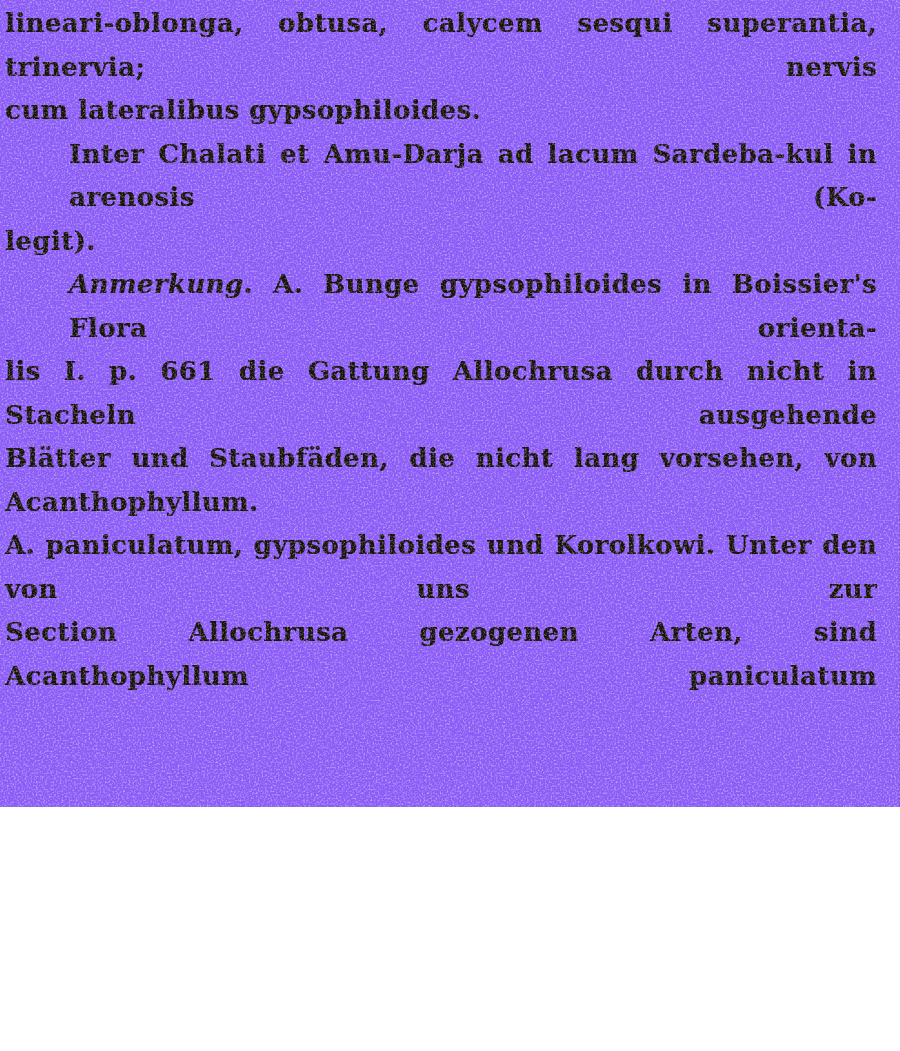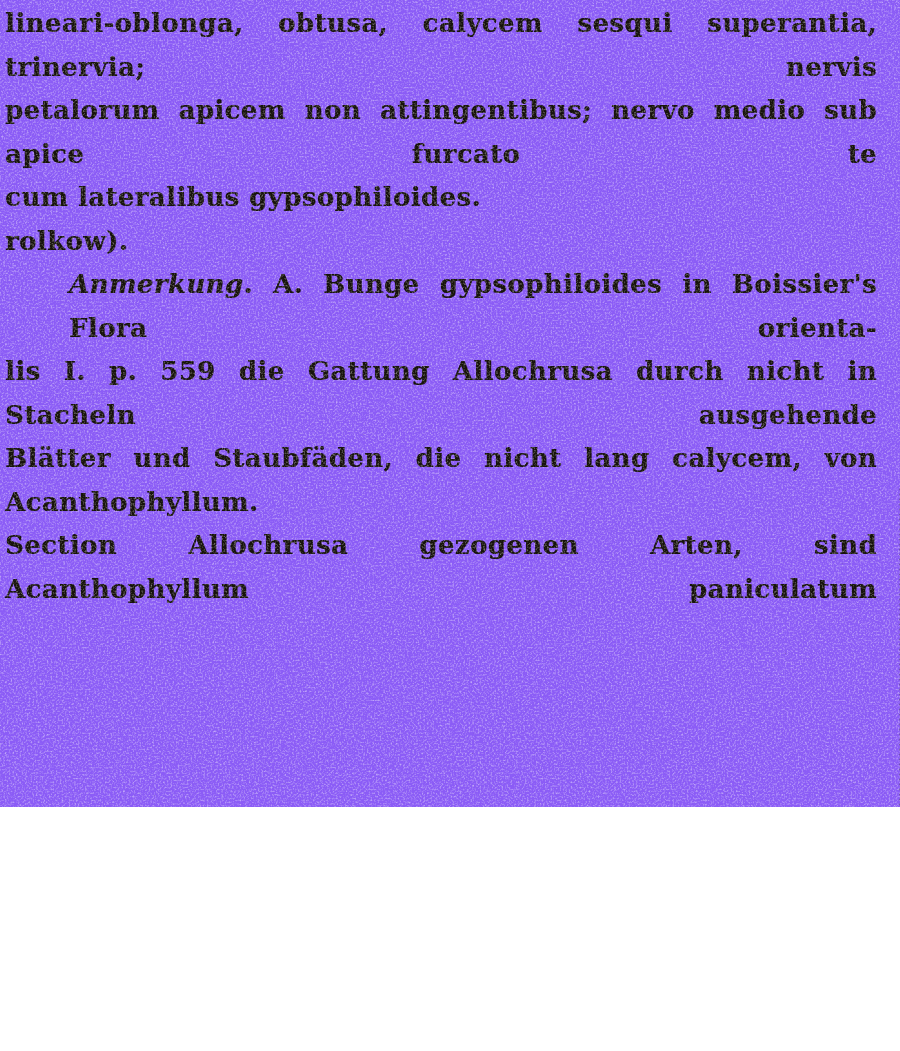--- a/index.html
+++ b/index.html
@@ -82,33 +82,34 @@
 </style>
 </head>
 <body>
 
 <div class="page">
 
   <div class="text-block">
 
     <p class="para">
       <span class="line">lineari-oblonga, obtusa, calycem sesqui superantia, trinervia; nervis</span>
-      <span class="line">petalorum apicem non attingentibus; nervo medio sub apice furcato te</span>
       <span class="line last">cum lateralibus gypsophiloides.</span>
     </p>
 
     <p class="para">
-      <span class="line last">rolkow).</span>
+      <span class="line indent">Inter Chalati et Amu-Darja ad lacum Sardeba-kul in arenosis (Ko-</span>
+      <span class="line last">legit).</span>
     </p>
 
 
     <p class="para">
       <span class="line indent"><span class="lead">Anmerkung</span><span>. A. Bunge gypsophiloides in Boissier's Flora orienta-</span></span>
-      <span class="line">lis I. p. 559 die Gattung Allochrusa durch nicht in Stacheln ausgehende</span>
-      <span class="line">Blätter und Staubfäden, die nicht lang calycem, von Acanthophyllum.</span>
+      <span class="line">lis I. p. 661 die Gattung Allochrusa durch nicht in Stacheln ausgehende</span>
+      <span class="line">Blätter und Staubfäden, die nicht lang vorsehen, von Acanthophyllum.</span>
+      <span class="line">A. paniculatum, gypsophiloides und Korolkowi.  Unter den von uns zur</span>
       <span class="line">Section Allochrusa gezogenen Arten, sind Acanthophyllum paniculatum</span>
 
     </p>
 
   </div>
 
   <svg class="noise" width="900" height="1051" aria-hidden="true">
     <defs>
       <filter id="whiteSpeck" x="0%" y="0%" width="100%" height="100%">
         <feTurbulence type="fractalNoise" baseFrequency="0.55" numOctaves="2" seed="7" result="t"></feTurbulence>

